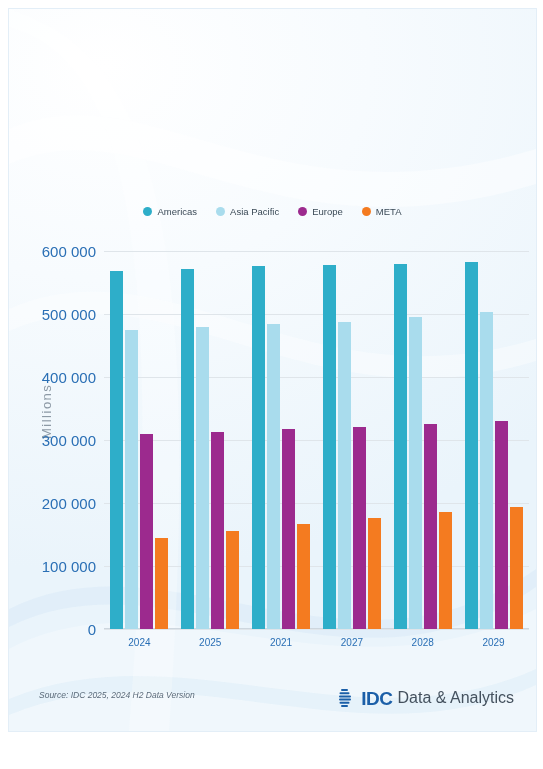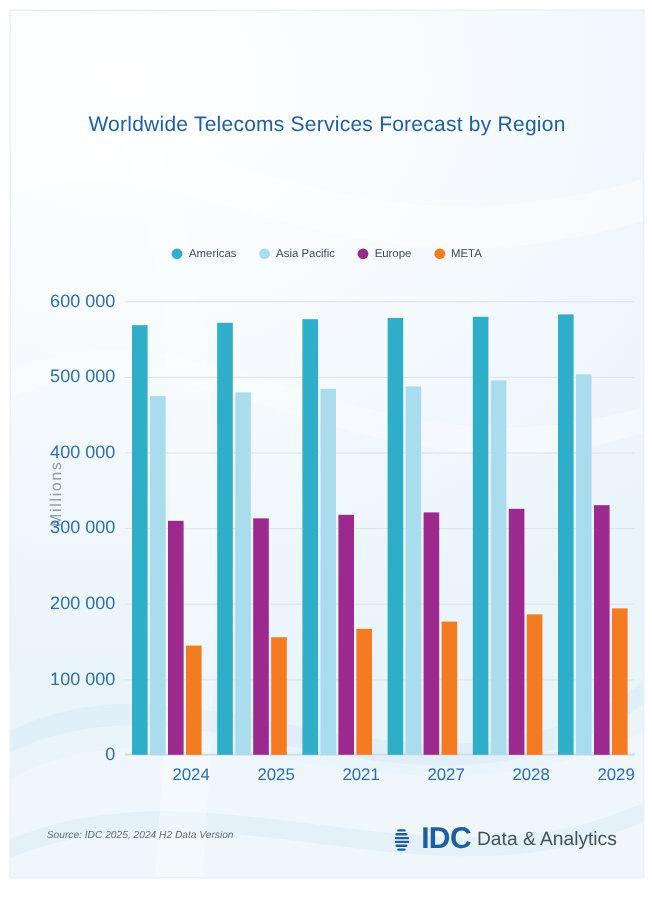--- a/index.html
+++ b/index.html
@@ -70,53 +70,52 @@
     transform-origin:left top;
     font-size:13px;color:#8d9aa6;letter-spacing:1.5px;
     white-space:nowrap;
   }
 
   .groups{position:absolute;inset:0;display:flex;}
   .group{flex:1;position:relative;display:flex;align-items:flex-end;justify-content:center;gap:2px;}
   .bar{width:13px;align-self:flex-end;}
   .xtick{
     position:absolute;top:386px;
-    left:0;right:0;text-align:right;
-    font-size:14px;color:#2a6fb5;
+    left:0;right:0;text-align:center;
+    font-size:10px;color:#2a6fb5;
   }
 
   
   .source{
     position:absolute;left:30px;top:681px;
     font-size:8.5px;font-style:italic;color:#5b6b7a;white-space:nowrap;
   }
   .brand{
     position:absolute;right:22px;top:678px;
     display:flex;align-items:center;gap:5px;
   }
   .brand-mark{display:block;}
-  .brand-idc{font-size:25px;font-weight:bold;color:#1b5fa8;letter-spacing:-.5px;line-height:1;text-align:center;}
+  .brand-idc{font-size:19px;font-weight:bold;color:#1b5fa8;letter-spacing:-.5px;line-height:1;text-align:center;}
   .brand-rest{font-size:16px;color:#44515e;line-height:1;}
 </style>
 </head>
 <body>
 
 <div class="slide">
   <div class="card">
 
     <svg class="waves" viewBox="0 0 527 722" preserveAspectRatio="none">
       <path d="M0,120 C140,60 260,220 527,140 L527,175 C260,255 140,95 0,155 Z" fill="#ffffff" opacity=".55"></path>
       <path d="M0,300 C160,230 300,400 527,330 L527,352 C300,422 160,252 0,322 Z" fill="#ffffff" opacity=".45"></path>
       <path d="M0,640 C150,560 330,700 527,600 L527,722 L0,722 Z" fill="#ffffff" opacity=".35"></path>
       <path d="M0,600 C160,520 340,690 527,560 L527,578 C340,708 160,538 0,618 Z" fill="#cfe4f4" opacity=".40"></path>
       <path d="M0,690 C170,620 350,740 527,660 L527,676 C350,756 170,636 0,706 Z" fill="#cfe4f4" opacity=".35"></path>
       <path d="M0,0 C120,40 200,150 160,722 L120,722 C165,150 90,45 0,18 Z" fill="#ffffff" opacity=".30"></path>
     </svg>
 
-    <div class="title">Worldwide Telecoms Services Forecast by Region</div>
 
     <div class="legend">
       <div class="lg-item">
         <span class="lg-dot" style="background:#2eaec9"></span>
         <span class="lg-label">Americas</span>
       </div>
       <div class="lg-item">
         <span class="lg-dot" style="background:#a9dced"></span>
         <span class="lg-label">Asia Pacific</span>
       </div>

